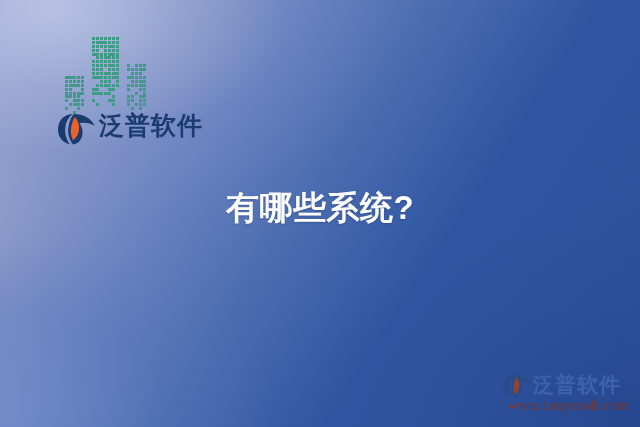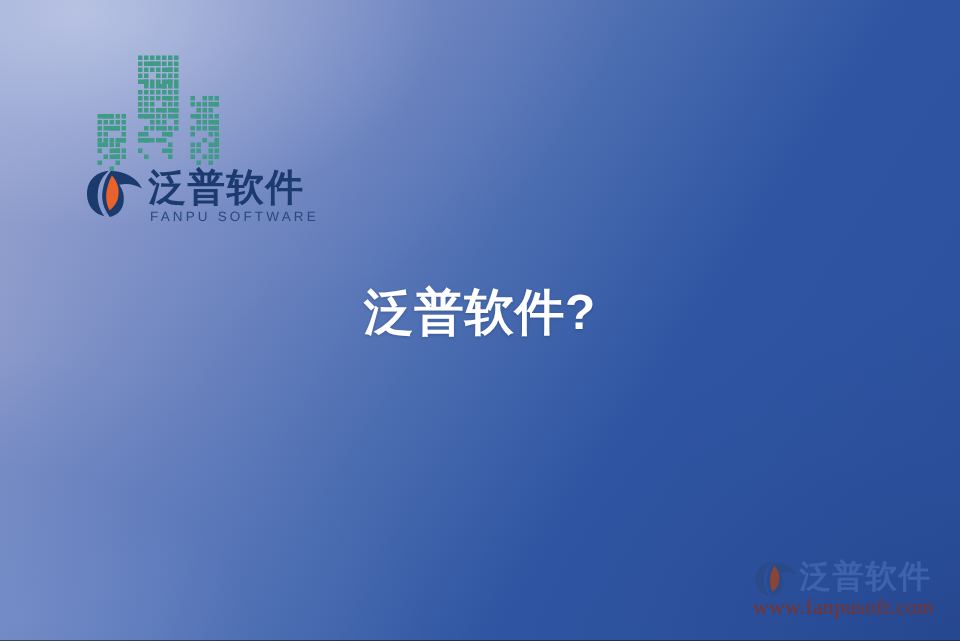--- a/index.html
+++ b/index.html
@@ -139,21 +139,21 @@
     top: 0px;
     font-size: 21px;
     font-weight: bold;
     letter-spacing: 1px;
     color: #3f63ab;
     line-height: 25px;
     white-space: nowrap;
   }
   .wm-url {
     position: absolute;
-    left: 1px;
+    left: 7px;
     top: 25px;
     font-family: "Liberation Serif", serif;
     font-size: 14.5px;
     color: #7c3326;
     letter-spacing: 0.2px;
     white-space: nowrap;
   }
 </style>
 </head>
 <body>
@@ -351,25 +351,24 @@
         <path d="M13.5 1.2 C5.0 2.6 0.6 9.4 1.0 17.2 C1.35 24.2 5.6 29.6 12.6 31.2
                  C9.0 26.0 7.6 20.6 8.3 14.6 C8.9 9.0 11.2 4.6 15.6 1.0 Z" fill="#1b3b6f"></path>
         <path d="M16.8 1.0 C26.4 1.0 34.2 5.4 37.6 12.6 C33.0 10.0 27.6 9.0 22.6 10.2
                  C25.0 13.6 26.0 17.6 25.4 21.8 C24.6 27.0 21.2 30.6 16.2 31.6
                  C12.0 26.2 10.4 20.2 11.4 14.2 C12.2 8.6 14.0 4.2 16.8 1.0 Z" fill="#1b3b6f"></path>
         <path d="M17.6 4.0 C21.0 7.6 22.6 12.2 22.0 17.0 C21.5 21.4 19.4 24.8 16.0 27.2
                  C13.6 22.4 13.2 17.2 14.6 12.0 C15.3 9.2 16.3 6.4 17.6 4.0 Z" fill="#e8622a"></path>
       </svg>
     </div>
     <div class="logo-cn">泛普软件</div>
-    <div class="logo-en">FANPU SOFTWARE</div>
   </div>
 
   <div class="headline">
-    <span class="ln">泛普软件?</span>
+    <span class="ln">有哪些系统?</span>
   </div>
 
   <div class="watermark">
     <div class="wm-mark">
       <svg viewBox="0 0 40 32" width="30" height="24" aria-hidden="true">
         <path d="M13.5 1.2 C5.0 2.6 0.6 9.4 1.0 17.2 C1.35 24.2 5.6 29.6 12.6 31.2
                  C9.0 26.0 7.6 20.6 8.3 14.6 C8.9 9.0 11.2 4.6 15.6 1.0 Z" fill="#2b4a88"></path>
         <path d="M16.8 1.0 C26.4 1.0 34.2 5.4 37.6 12.6 C33.0 10.0 27.6 9.0 22.6 10.2
                  C25.0 13.6 26.0 17.6 25.4 21.8 C24.6 27.0 21.2 30.6 16.2 31.6
                  C12.0 26.2 10.4 20.2 11.4 14.2 C12.2 8.6 14.0 4.2 16.8 1.0 Z" fill="#2b4a88"></path>

